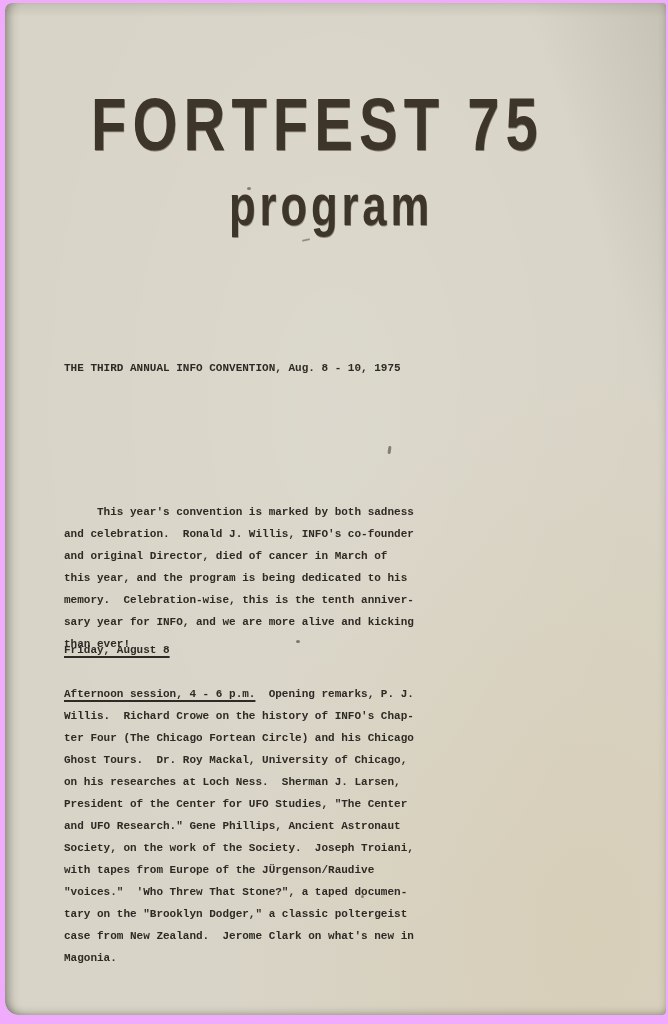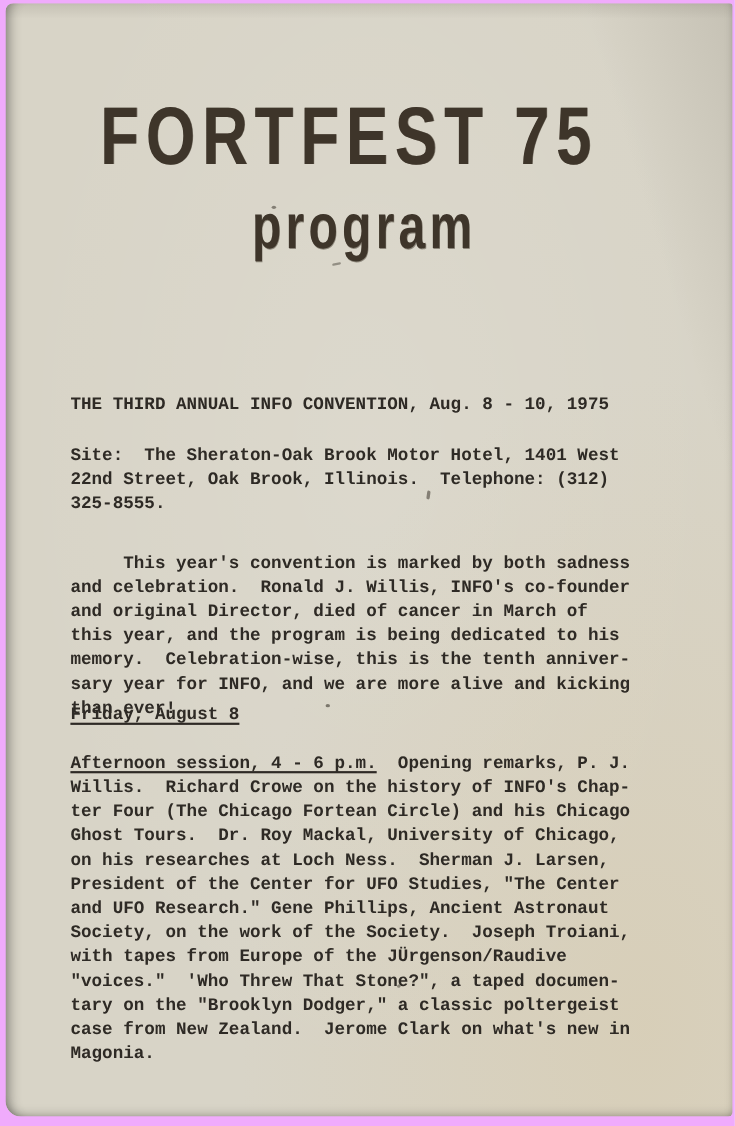--- a/index.html
+++ b/index.html
@@ -45,21 +45,21 @@
     font-weight:700; font-size:45px; letter-spacing:4px;
     color:#3e352a;
     transform:scale(0.97,1.28); transform-origin:left top;
     white-space:pre;
     text-shadow:0.5px 0.5px 0 rgba(62,53,42,0.5);
   }
 
   .mono {
     position:absolute; left:59px;
     font-family:"Liberation Mono", "DejaVu Sans Mono", monospace;
-    font-weight:700; font-size:16px; line-height:22px;
+    font-weight:700; font-size:11px; line-height:22px;
     color:#2e2a25;
     white-space:pre;
   }
 
   .underline {
     text-decoration:underline;
     text-decoration-thickness:2px;
     text-underline-offset:3px;
   }
 
@@ -81,23 +81,20 @@
 
 <div class="scan">
   <div class="paper">
 
     <h1 class="title">FORTFEST 75</h1>
 
     <h2 class="subtitle">program</h2>
 
     <p class="mono conv-line">THE THIRD ANNUAL INFO CONVENTION, Aug. 8 - 10, 1975</p>
 
-    <p class="mono site-block">Site:  The Sheraton-Oak Brook Motor Hotel, 1401 West
-22nd Street, Oak Brook, Illinois.  Telephone: (312)
-325-8555.</p>
 
     <p class="mono intro-par">     This year's convention is marked by both sadness
 and celebration.  Ronald J. Willis, INFO's co-founder
 and original Director, died of cancer in March of
 this year, and the program is being dedicated to his
 memory.  Celebration-wise, this is the tenth anniver-
 sary year for INFO, and we are more alive and kicking
 than ever!</p>
 
     <p class="mono day-head"><span class="underline">Friday, August 8</span></p>

